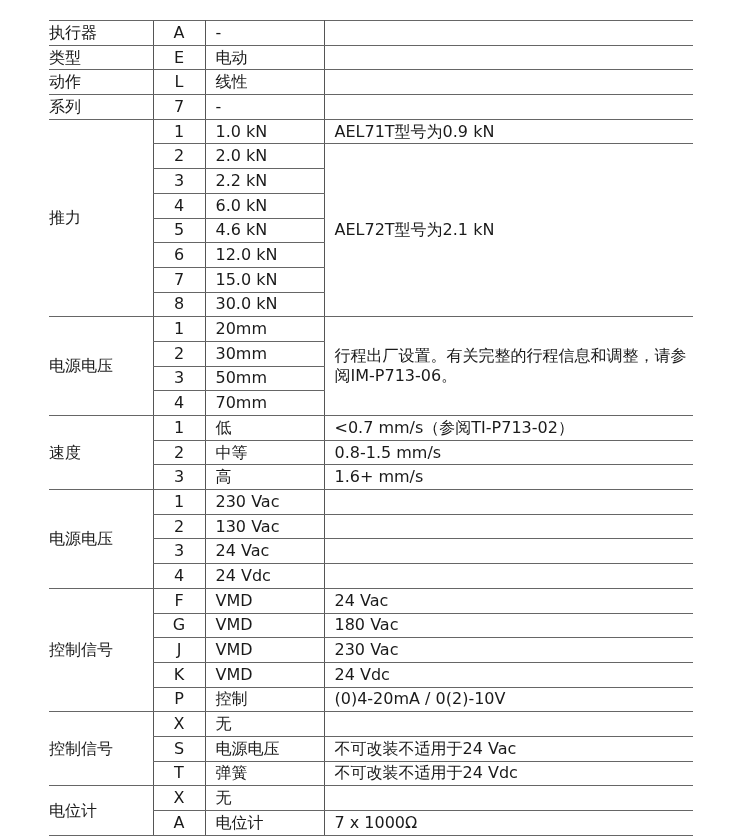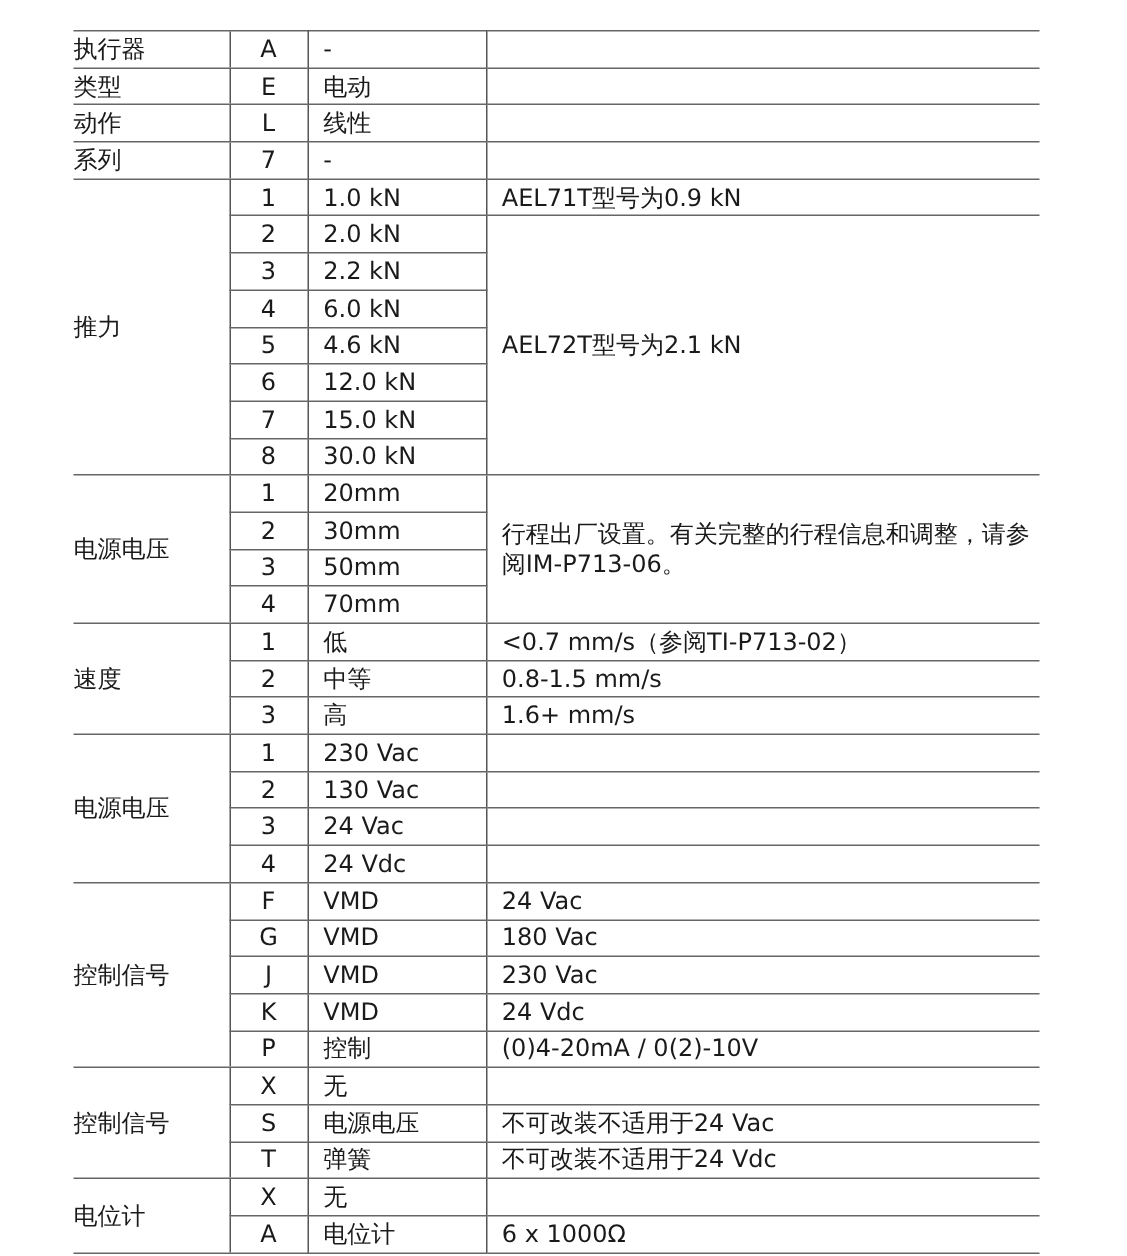--- a/index.html
+++ b/index.html
@@ -203,16 +203,16 @@
 
     <tr>
       <td class="group" rowspan="2">电位计</td>
       <td class="code">X</td>
       <td class="opt">无</td>
       <td class="desc"></td>
     </tr>
     <tr>
       <td class="code">A</td>
       <td class="opt">电位计</td>
-      <td class="desc">6 x 1000Ω</td>
+      <td class="desc">7 x 1000Ω</td>
     </tr>
   </tbody>
 </table>
 
 </body></html>

